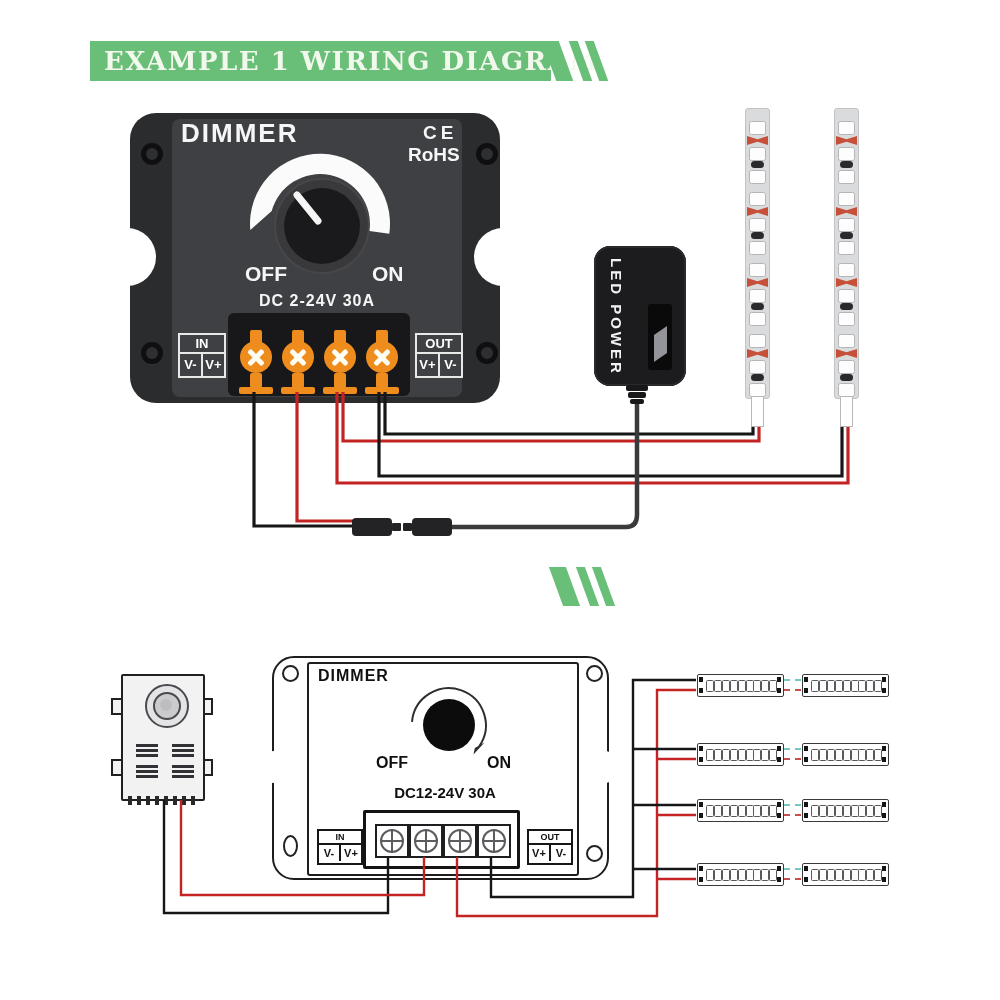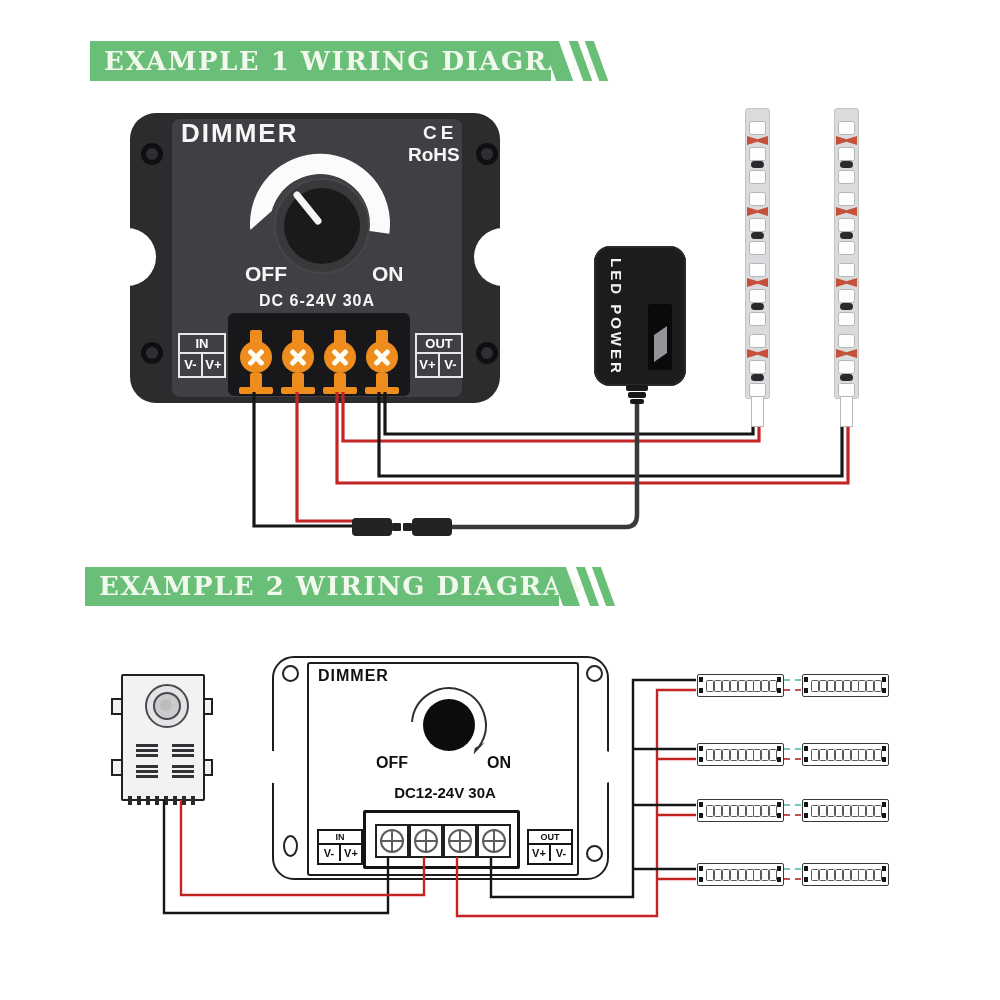--- a/index.html
+++ b/index.html
@@ -100,21 +100,21 @@
 
   <div class="abs d1-text" style="left:181px;top:118px;font-size:26px;letter-spacing:2px;">DIMMER</div>
   <div class="abs d1-text" style="left:423px;top:122px;font-size:19px;letter-spacing:4px;font-weight:600;">CE</div>
   <div class="abs d1-text" style="left:408px;top:144px;font-size:19px;">RoHS</div>
 
   <div class="abs" style="left:274px;top:178px;width:92px;height:92px;border-radius:50%;background:#39393c;border:2px solid #47474a;"></div>
   <div class="abs" style="left:284px;top:188px;width:76px;height:76px;border-radius:50%;background:#1a1a1c;"></div>
 
   <div class="abs d1-text" style="left:245px;top:262px;font-size:21px;">OFF</div>
   <div class="abs d1-text" style="left:372px;top:262px;font-size:21px;">ON</div>
-  <div class="abs d1-text" style="left:172px;top:292px;width:290px;text-align:center;font-size:16px;letter-spacing:1px;">DC 6-24V 30A</div>
+  <div class="abs d1-text" style="left:172px;top:292px;width:290px;text-align:center;font-size:16px;letter-spacing:1px;">DC 2-24V 30A</div>
 
   <div class="abs d1-tblock" id="d1-tblock" style="left:228px;top:313px;width:182px;height:83px;">
       <div class="abs term-tab" style="left: 22px; top: 17px; width: 12px; height: 16px;"></div>
       <div class="abs term-circle" style="left: 12px; top: 28px; width: 32px; height: 32px;">
         <div class="abs term-x" style="left: 6px; top: 13.5px; width: 20px; height: 5px; transform: rotate(45deg);"></div>
         <div class="abs term-x" style="left: 6px; top: 13.5px; width: 20px; height: 5px; transform: rotate(-45deg);"></div>
       </div>
       <div class="abs term-tab" style="left: 22px; top: 60px; width: 12px; height: 15px;"></div>
       <div class="abs term-tab" style="left: 11px; top: 74px; width: 34px; height: 7px;"></div>
       <div class="abs term-tab" style="left: 64px; top: 17px; width: 12px; height: 16px;"></div>
@@ -156,23 +156,20 @@
   <div class="abs adapter" style="left:594px;top:246px;width:92px;height:140px;">
     <div class="abs adapter-label" style="left:14px;top:12px;height:116px;">LED POWER</div>
     <div class="abs adapter-slot" style="left:54px;top:58px;width:24px;height:66px;">
       <div class="abs adapter-slot-shine" style="left:6px;top:22px;width:13px;height:36px;"></div>
     </div>
   </div>
   <div class="abs relief" style="left:626px;top:385px;width:22px;height:6px;"></div>
   <div class="abs relief" style="left:628px;top:392px;width:18px;height:6px;"></div>
   <div class="abs relief" style="left:630px;top:399px;width:14px;height:5px;"></div>
 
-  <div class="abs banner" style="left:85px;top:567px;width:460px;height:39px;line-height:39px;">
-    <span>EXAMPLE 2 WIRING DIAGRAM</span>
-  </div>
   <div class="abs stripe" style="left:556px;top:567px;width:17px;height:39px;"></div>
   <div class="abs stripe" style="left:583px;top:567px;width:9px;height:39px;"></div>
   <div class="abs stripe" style="left:599px;top:567px;width:9px;height:39px;"></div>
 
   <div class="abs tab" style="left:111px;top:698px;width:9px;height:13px;"></div>
   <div class="abs tab" style="left:111px;top:759px;width:9px;height:13px;"></div>
   <div class="abs tab" style="left:200px;top:698px;width:9px;height:13px;"></div>
   <div class="abs tab" style="left:200px;top:759px;width:9px;height:13px;"></div>
   <div class="abs psu" id="psu" style="left:121px;top:674px;width:80px;height:123px;">
     <div class="abs psu-ring" style="left:22px;top:8px;width:40px;height:40px;background:#e4e4e6;"></div>

